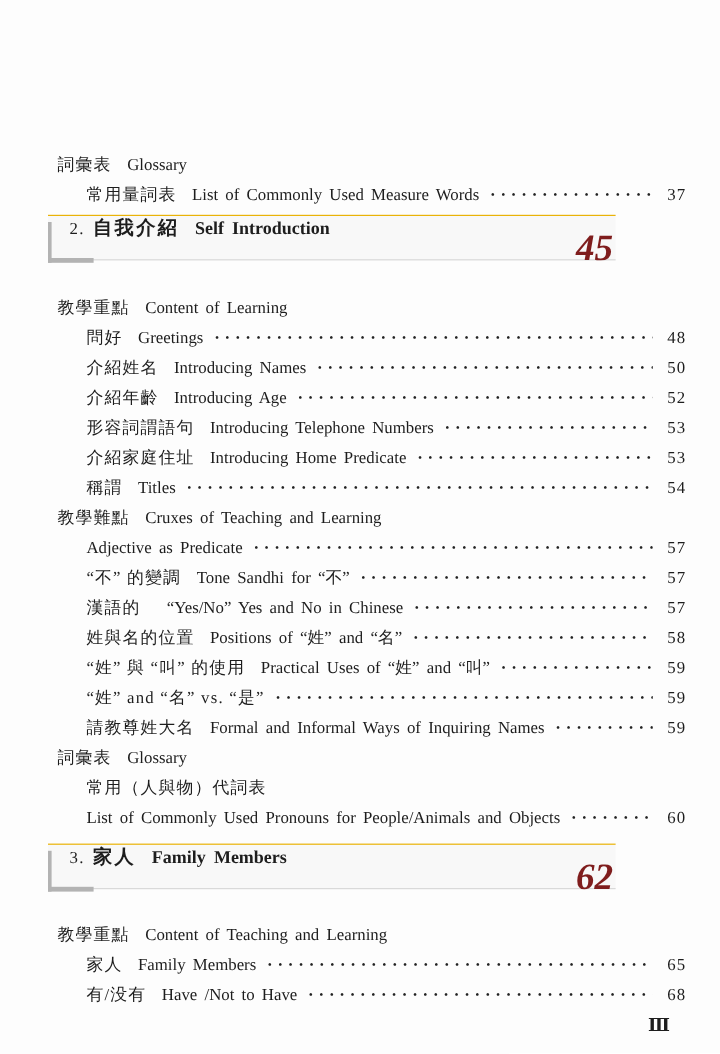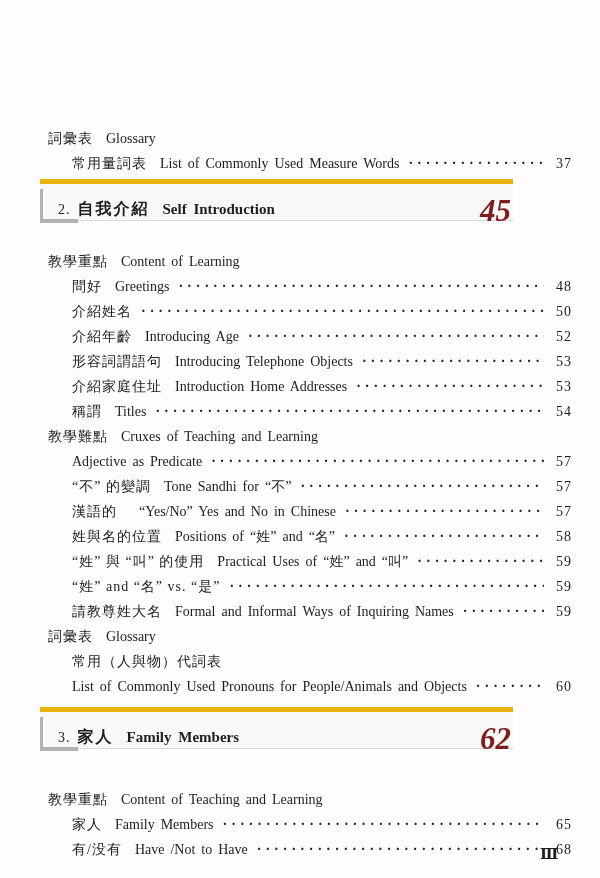--- a/index.html
+++ b/index.html
@@ -30,26 +30,26 @@
     letter-spacing:4px;font-size:14px;font-weight:bold;color:#222;
   }
   .pagenum{min-width:22px;text-align:right;letter-spacing:1px;}
 
   
   .band{
     position:relative;
     margin:3px 0 28px -8px;
     width:473px;height:36px;
     background:#f8f8f8;
-    border-top:5px solid #eab308;
+    border-top:1px solid #eab308;
     border-bottom:1px solid #d9d9d9;
-    display:flex;align-items:flex-end;
+    display:flex;align-items:flex-start;
     box-sizing:content-box;
   }
-  .band.second{margin-top:8px;margin-bottom:38px;}
+  .band.second{margin-top:8px;margin-bottom:26px;}
   .bracket-v{
     position:absolute;left:0;top:5px;width:3px;height:34px;
     background:#b3b3b3;
   }
   .bracket-h{
     position:absolute;left:0;top:35px;width:38px;height:4px;
     background:#b3b3b3;
   }
   .band-title{padding-left:18px;font-weight:bold;font-size:15px;white-space:pre;}
   .band-num{font-weight:normal;font-size:14px;margin-right:7px;letter-spacing:1px;}
@@ -96,38 +96,39 @@
       <span class="en">Content of Learning</span>
     </div>
     <div class="row lvl2">
       <span class="zh">問好</span>
       <span class="en">Greetings</span>
       <span class="leader">················································································</span>
       <span class="pagenum">48</span>
     </div>
     <div class="row lvl2">
       <span class="zh">介紹姓名</span>
+      <span class="en">Introducing Names</span>
       <span class="leader">················································································</span>
       <span class="pagenum">50</span>
     </div>
     <div class="row lvl2">
       <span class="zh">介紹年齡</span>
       <span class="en">Introducing Age</span>
       <span class="leader">················································································</span>
       <span class="pagenum">52</span>
     </div>
     <div class="row lvl2">
       <span class="zh">形容詞謂語句</span>
-      <span class="en">Introducing Telephone Objects</span>
+      <span class="en">Introducing Telephone Numbers</span>
       <span class="leader">················································································</span>
       <span class="pagenum">53</span>
     </div>
     <div class="row lvl2">
       <span class="zh">介紹家庭住址</span>
-      <span class="en">Introduction Home Addresses</span>
+      <span class="en">Introducing Home Predicate</span>
       <span class="leader">················································································</span>
       <span class="pagenum">53</span>
     </div>
     <div class="row lvl2">
       <span class="zh">稱謂</span>
       <span class="en">Titles</span>
       <span class="leader">················································································</span>
       <span class="pagenum">54</span>
     </div>
     <div class="row lvl1">

